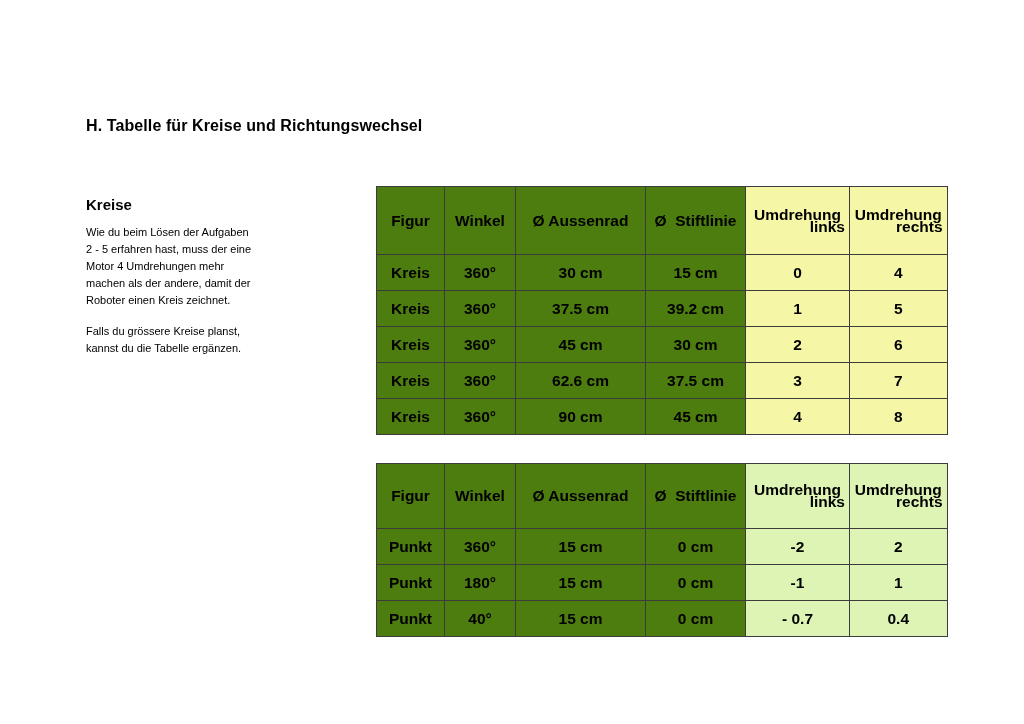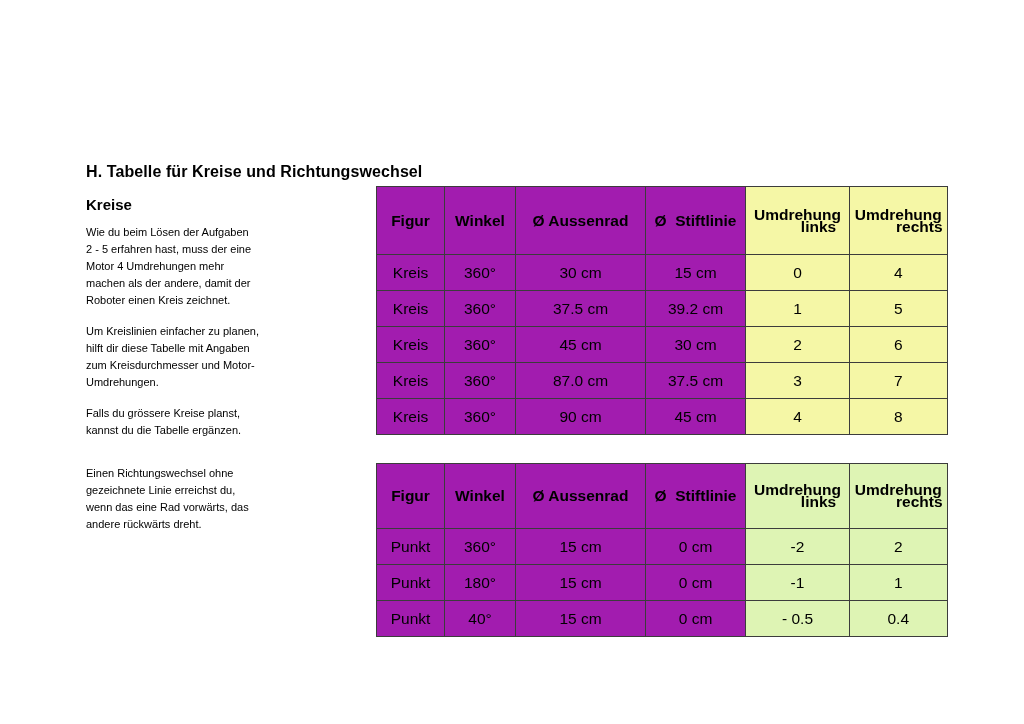--- a/index.html
+++ b/index.html
@@ -15,21 +15,20 @@
     position: relative;
     overflow: hidden;
   }
   .page-title {
     position: absolute;
     left: 86px;
     top: 117px;
     font-size: 16px;
     font-weight: bold;
     letter-spacing: 0.1px;
-    margin-top: 46px;
   }
   .text-section {
     position: absolute;
     left: 86px;
     width: 292px;
   }
   #section-kreise { top: 196px; }
   #section-richtung { top: 465px; }
   .text-section h2 {
     font-size: 15px;
@@ -49,33 +48,34 @@
     table-layout: fixed;
   }
   #table-kreise { top: 186px; }
   #table-richtung { top: 463px; }
   .data-table th, .data-table td {
     border: 1px solid #3c3c3c;
     text-align: center;
     vertical-align: middle;
     padding: 0;
     font-size: 15.5px;
-    background: #a21caf;
+    background: #4d7c0f;
   }
   .data-table th {
     font-weight: bold;
     line-height: 16px;
   }
   #table-kreise th { height: 67px; }
   #table-richtung th { height: 64px; }
-  .data-table td { height: 35px; font-weight: normal; }
+  .data-table td { height: 35px; font-weight: bold; }
   .data-table .hl { background: var(--hl); }
   .data-table th .l1 { display: block; }
   .data-table th .l2 {
     display: block;
+    text-align: right;
     margin-top: -4px;
     padding-right: 4px;
     margin-left: 46px;
   }
   col.c-figur   { width: 68px; }
   col.c-winkel  { width: 71px; }
   col.c-aussen  { width: 130px; }
   col.c-stift   { width: 100px; }
   col.c-links   { width: 104px; }
   col.c-rechts  { width: 89px; }
@@ -85,33 +85,25 @@
 
 <div class="page-title">H. Tabelle für Kreise und Richtungswechsel</div>
 
 <div class="text-section" id="section-kreise">
   <h2>Kreise</h2>
   <p>Wie du beim Lösen der Aufgaben
 2 - 5 erfahren hast, muss der eine
 Motor 4 Umdrehungen mehr
 machen als der andere, damit der
 Roboter einen Kreis zeichnet.</p>
-  <p>Um Kreislinien einfacher zu planen,
-hilft dir diese Tabelle mit Angaben
-zum Kreisdurchmesser und Motor-
-Umdrehungen.</p>
   <p>Falls du grössere Kreise planst,
 kannst du die Tabelle ergänzen.</p>
 </div>
 
 <div class="text-section" id="section-richtung">
-  <p>Einen Richtungswechsel ohne
-gezeichnete Linie erreichst du,
-wenn das eine Rad vorwärts, das
-andere rückwärts dreht.</p>
 </div>
 
 <table class="data-table" id="table-kreise" style="--hl: #f5f7a6;">
   <colgroup>
     <col class="c-figur">
       <col class="c-winkel">
       <col class="c-aussen">
     <col class="c-stift">
       <col class="c-links">
       <col class="c-rechts">
@@ -153,21 +145,21 @@
         <td>Kreis</td>
         <td>360°</td>
         <td>45 cm</td>
         <td>30 cm</td>
         <td class="hl">2</td>
         <td class="hl">6</td>
       </tr>
       <tr>
         <td>Kreis</td>
         <td>360°</td>
-        <td>87.0 cm</td>
+        <td>62.6 cm</td>
         <td>37.5 cm</td>
         <td class="hl">3</td>
         <td class="hl">7</td>
       </tr>
       <tr>
         <td>Kreis</td>
         <td>360°</td>
         <td>90 cm</td>
         <td>45 cm</td>
         <td class="hl">4</td>
@@ -216,17 +208,17 @@
         <td>15 cm</td>
         <td>0 cm</td>
         <td class="hl">-1</td>
         <td class="hl">1</td>
       </tr>
       <tr>
         <td>Punkt</td>
         <td>40°</td>
         <td>15 cm</td>
         <td>0 cm</td>
-        <td class="hl">- 0.5</td>
+        <td class="hl">- 0.7</td>
         <td class="hl">0.4</td>
       </tr>
     </tbody>
 </table>
 
 </body></html>

